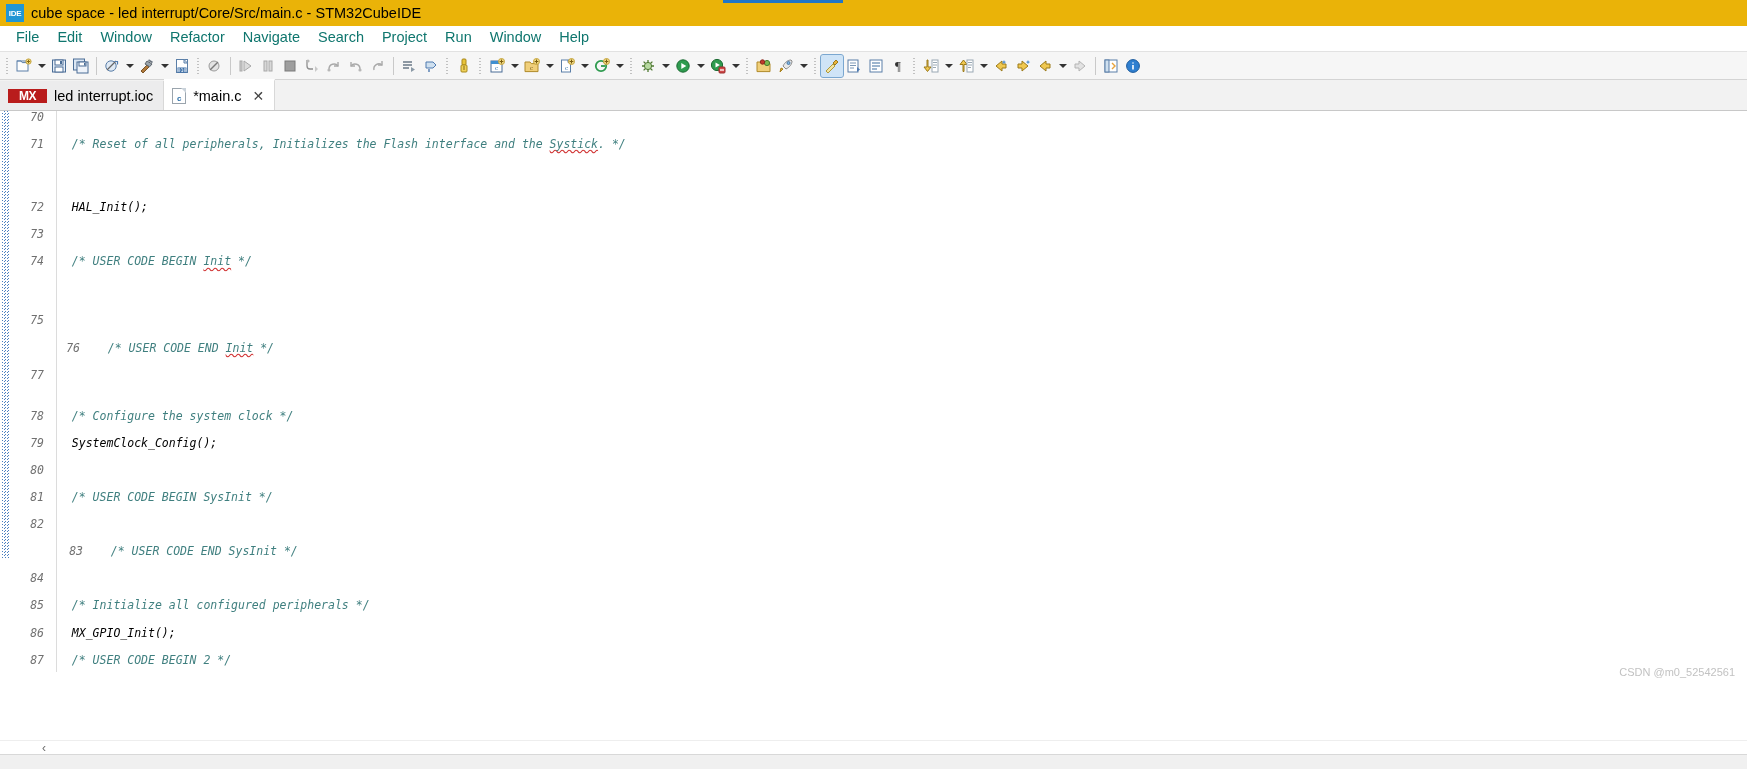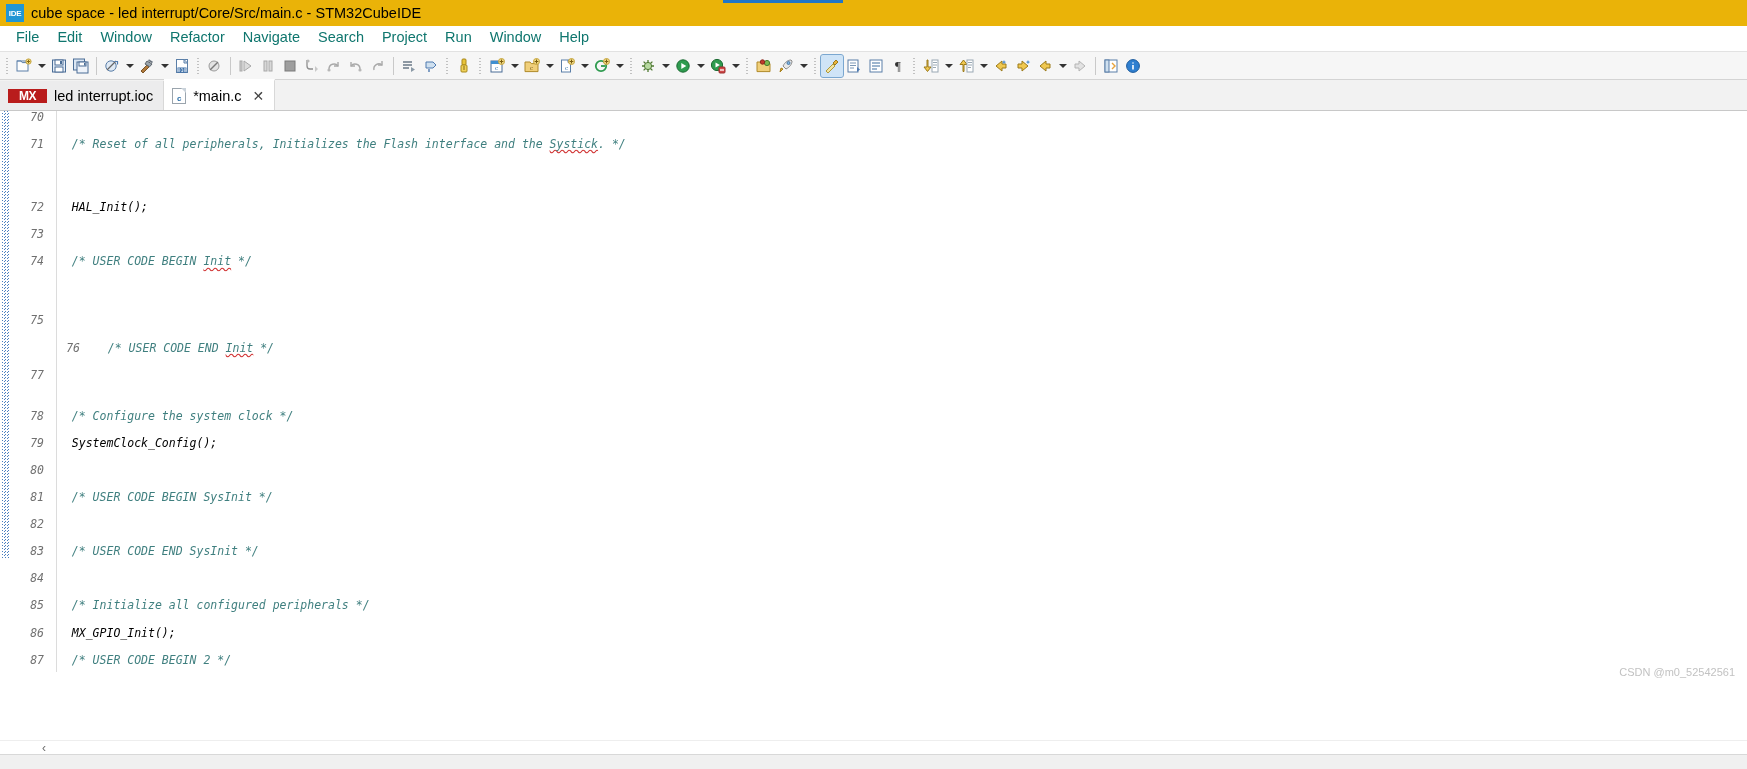--- a/index.html
+++ b/index.html
@@ -565,21 +565,21 @@
       <div class="line" style="top: 40.65px;"><span class="ln">73</span><span class="code"></span></div>
       <div class="line" style="top: 54.2px;"><span class="ln">74</span><span class="code"><span class="cm">  /* USER CODE BEGIN <span class="sp">Init</span> */</span></span></div>
       <div class="line" style="top: 67.75px; margin-top: 32px;"><span class="ln">75</span><span class="code"></span></div>
       <div class="line" style="top: 81.3px; margin-left: 36px;"><span class="ln">76</span><span class="code"><span class="cm">  /* USER CODE END <span class="sp">Init</span> */</span></span></div>
       <div class="line" style="top: 94.85px;"><span class="ln">77</span><span class="code"></span></div>
       <div class="line" style="top: 108.4px; margin-top: 14px;"><span class="ln">78</span><span class="code"><span class="cm">  /* Configure the system clock */</span></span></div>
       <div class="line" style="top: 121.95px;"><span class="ln">79</span><span class="code">  SystemClock_Config();</span></div>
       <div class="line" style="top: 135.5px;"><span class="ln">80</span><span class="code"></span></div>
       <div class="line" style="top: 149.05px;"><span class="ln">81</span><span class="code"><span class="cm">  /* USER CODE BEGIN SysInit */</span></span></div>
       <div class="line" style="top: 162.6px;"><span class="ln">82</span><span class="code"></span></div>
-      <div class="line" style="top: 176.15px;"><span class="ln">83</span><span class="code"><span class="cm">  /* USER CODE END SysInit */</span></span></div>
+      <div class="line" style="top: 176.15px; margin-left: 39px;"><span class="ln">83</span><span class="code"><span class="cm">  /* USER CODE END SysInit */</span></span></div>
       <div class="line" style="top: 189.7px;"><span class="ln">84</span><span class="code"></span></div>
       <div class="line" style="top: 203.25px;"><span class="ln">85</span><span class="code"><span class="cm">  /* Initialize all configured peripherals */</span></span></div>
       <div class="line" style="top: 216.8px;"><span class="ln">86</span><span class="code">  MX_GPIO_Init();</span></div>
       <div class="line" style="top: 230.35px;"><span class="ln">87</span><span class="code"><span class="cm">  /* USER CODE BEGIN 2 */</span></span></div>
       <div class="line" style="top: 243.9px;"><span class="ln">88</span><span class="code"></span></div>
       <div class="line" style="top: 271px;"><span class="ln">90</span><span class="code"></span></div>
     </div>
 </div>
 
 <div class="hscroll">

